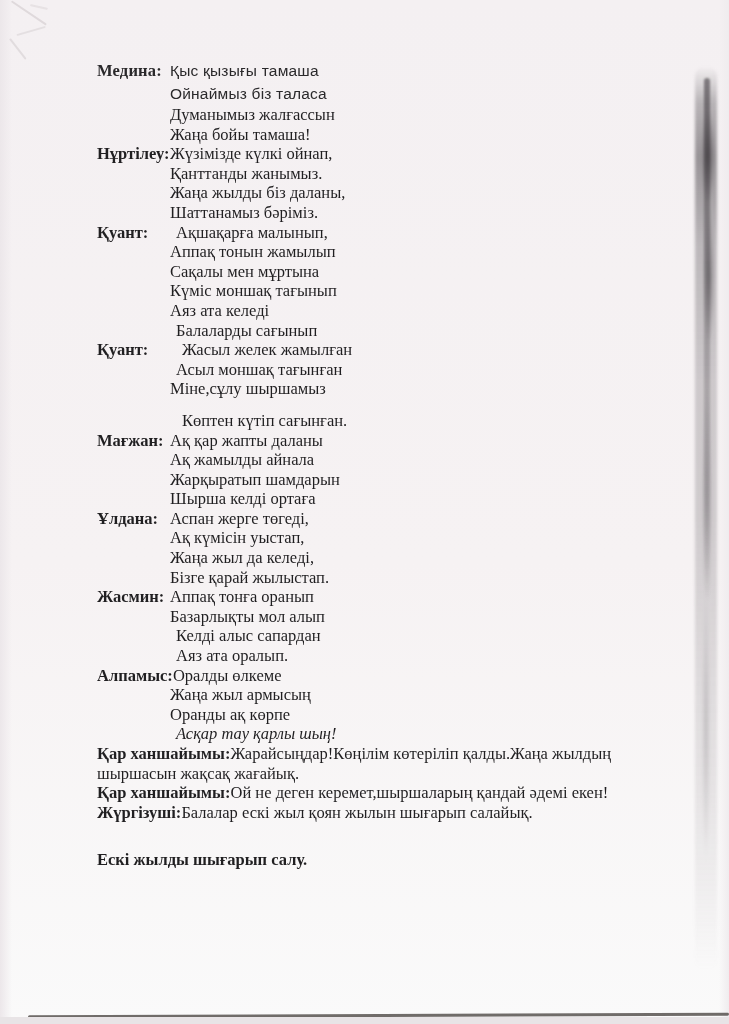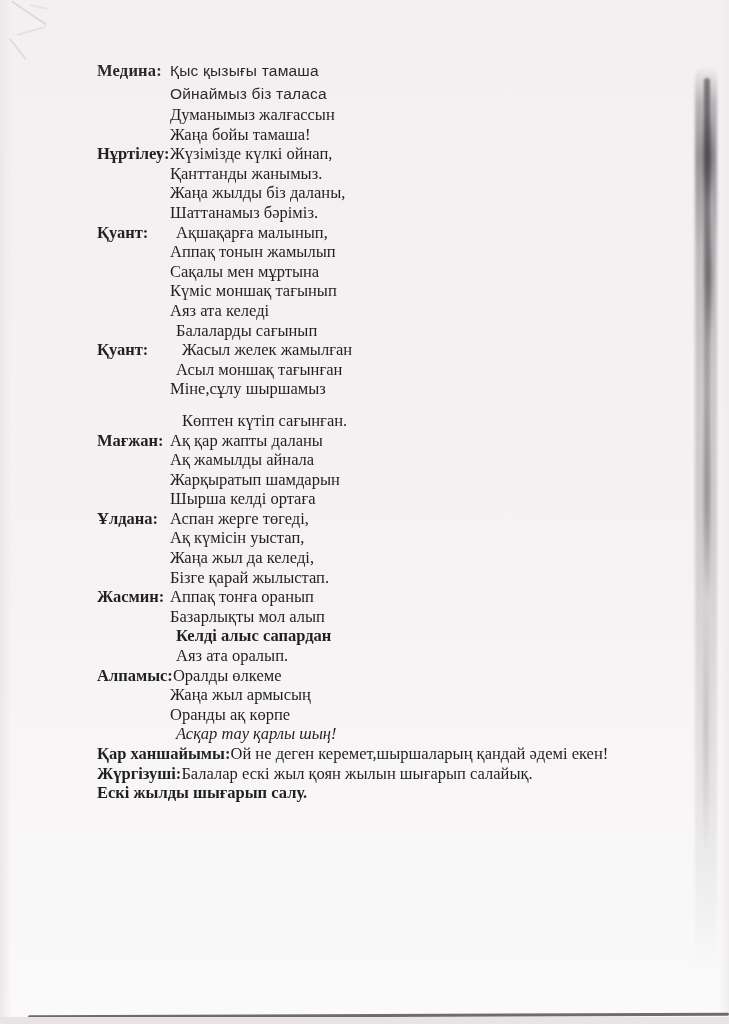--- a/index.html
+++ b/index.html
@@ -39,21 +39,21 @@
     transform:rotate(-.2deg);border-radius:2px;opacity:.85;}
   .bottom-strip{position:absolute;left:0;right:0;bottom:0;height:7px;background:#e8e4e6;}
   .script{position:absolute;left:97px;top:59px;width:560px;}
   .line{font-size:16.5px;line-height:19.6px;white-space:nowrap;}
   .line.sans{font-family:"Liberation Sans",sans-serif;font-size:15.5px;line-height:23px;letter-spacing:.2px;color:#2a292b;}
   .speaker{font-weight:bold;display:inline-block;min-width:73px;font-family:"Liberation Serif",serif;font-size:16.5px;}
   .cont{margin-left:73px;}
   .blank{height:12px;}
   .para-line{font-size:16.5px;line-height:19.6px;}
   .para-speaker{display:inline;min-width:0;}
-  .heading{font-weight:bold;}
+  .heading{font-weight:bold;margin-top:28px;}
 </style>
 </head>
 <body>
 
 <div class="page">
   <div class="left-edge"></div>
   <div class="right-lightband"></div>
   <div class="crease c1"></div>
   <div class="crease c2"></div>
   <div class="crease c3"></div>
@@ -99,28 +99,32 @@
       </div>
       <div class="entry">
         <div class="line"><span class="speaker">Ұлдана:</span><span>Аспан жерге төгеді,</span></div>
         <div class="line cont"><span>Ақ күмісін уыстап,</span></div>
         <div class="line cont"><span>Жаңа жыл да келеді,</span></div>
         <div class="line cont"><span>Бізге қарай жылыстап.</span></div>
       </div>
       <div class="entry">
         <div class="line"><span class="speaker">Жасмин:</span><span>Аппақ тонға оранып</span></div>
         <div class="line cont"><span>Базарлықты мол алып</span></div>
-        <div class="line cont"><span style="padding-left: 6px; font-weight: bold;">Келді алыс сапардан</span></div>
+        <div class="line cont"><span style="padding-left: 6px;">Келді алыс сапардан</span></div>
         <div class="line cont"><span style="padding-left: 6px;">Аяз ата оралып.</span></div>
       </div>
       <div class="entry">
         <div class="line"><span class="speaker">Алпамыс:</span><span>Оралды өлкеме</span></div>
         <div class="line cont"><span>Жаңа жыл армысың</span></div>
         <div class="line cont"><span>Оранды ақ көрпе</span></div>
         <div class="line cont"><span style="padding-left: 6px; font-style: italic;">Асқар тау қарлы шың!</span></div>
+      </div>
+      <div class="entry">
+        <div class="para-line"><span class="speaker para-speaker">Қар ханшайымы:</span><span>Жарайсыңдар!Көңілім көтеріліп қалды.Жаңа жылдың</span></div>
+        <div class="para-line"><span>шыршасын жақсақ жағайық.</span></div>
       </div>
       <div class="entry">
         <div class="para-line"><span class="speaker para-speaker">Қар ханшайымы:</span><span>Ой не деген керемет,шыршаларың қандай әдемі екен!</span></div>
       </div>
       <div class="entry">
         <div class="para-line"><span class="speaker para-speaker">Жүргізуші:</span><span>Балалар ескі жыл қоян жылын шығарып салайық.</span></div>
       </div>
       <div class="entry">
         <div class="line heading">Ескі жылды шығарып салу.</div>
       </div>

